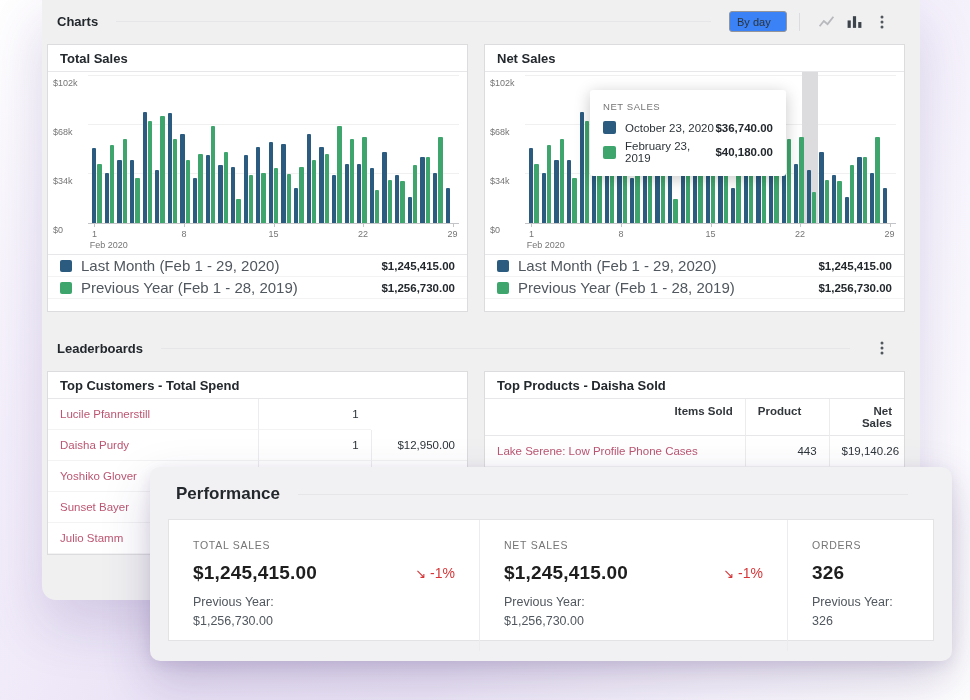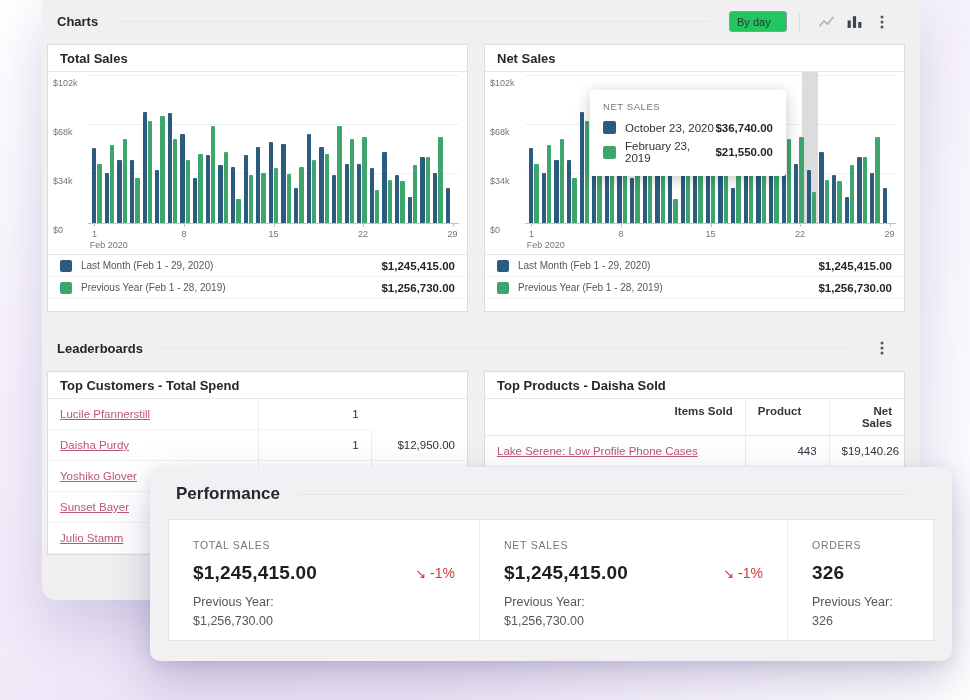--- a/index.html
+++ b/index.html
@@ -14,21 +14,21 @@
   .dashboard {
     position:absolute; left:42px; top:0; width:878px; height:600px;
     background:#f0f0f1; border-radius:0 0 14px 14px;
     box-shadow:0 26px 55px rgba(84,60,140,.18);
   }
   .dash-header { display:flex; align-items:center; padding:9px 24px 0 15px; height:34px; }
   .dash-title { font-size:13px; font-weight:700; color:#23282d; }
   .hairline { flex:1; height:1px; background:#e6e5e8; margin:0 18px; }
   .controls { display:flex; align-items:center; }
   .select-box {
-    width:58px; height:21px; background:#22c55e; border:1px solid #94959a; border-radius:3px;
+    width:58px; height:21px; background:#3b82f6; border:1px solid #94959a; border-radius:3px;
     font-size:11px; color:#2c3338; display:flex; align-items:center; padding:0 7px;
   }
   .vdivider { width:1px; height:18px; background:#dcdcde; margin:0 12px; }
   .icon-btn { width:22px; height:20px; display:flex; align-items:center; justify-content:center; margin:0 3px; }
 
   
   .charts-row { display:flex; gap:16px; margin:10px 15px 0 5px; }
   .chart-panel { flex:1; background:#fff; border:1px solid #dcdcde; height:268px; }
   .panel-title { font-size:13px; font-weight:700; color:#23282d; padding:6px 12px 5px; border-bottom:1px solid #e7e7e9; }
   .chart-body { position:relative; }
@@ -39,21 +39,21 @@
   .bar-group { flex:1 1 0; min-width:0; height:100%; display:flex; align-items:flex-end; gap:1px; position:relative; z-index:1; }
   .bar { flex:1; border-radius:1px 1px 0 0; }
   .hl-band { position:absolute; top:0; bottom:0; width:16px; background:#dcdcde; z-index:0; }
   .xaxis { position:relative; height:30px; margin:0 8px 0 40px; }
   .xtick { position:absolute; top:0; width:1px; height:3px; background:#c3c4c7; }
   .xtick-label { position:absolute; top:5px; transform:translateX(-50%); font-size:9px; color:#757575; }
   .xsub-label { position:absolute; top:16px; transform:translateX(-12%); font-size:9px; color:#757575; }
   .legend { border-top:1px solid #e7e7e9; }
   .legend-item { display:flex; align-items:center; padding:0 12px; height:22px; border-bottom:1px solid #f3f3f4; }
   .swatch { width:12px; height:12px; border-radius:2px; margin-right:9px; flex:none; }
-  .legend-label { flex:1; font-size:10px; color:#50575e; }
+  .legend-label { flex:1; font-size:15px; color:#50575e; }
   .legend-value { font-size:11.5px; font-weight:700; color:#23282d; }
 
   
   .tooltip {
     position:absolute; left:105px; top:18px; width:196px; z-index:3;
     background:#fff; border-radius:3px; padding:11px 13px 12px;
     box-shadow:0 3px 16px rgba(0,0,0,.22);
   }
   .tooltip-title { font-size:9.5px; letter-spacing:.06em; color:#757575; margin-bottom:9px; }
   .tooltip-row { display:flex; align-items:center; margin-top:6px; }
@@ -63,21 +63,21 @@
 
   
   .section-header { display:flex; align-items:center; margin:26px 24px 0 15px; }
   .leader-row { display:flex; gap:16px; margin:13px 15px 0 5px; }
   .leader-panel { flex:1; background:#fff; border:1px solid #dcdcde; align-self:flex-start; }
   .lb-grid { display:grid; }
   .lb-head { font-size:11.5px; font-weight:700; color:#32373c; padding:6px 12px; border-bottom:1px solid #e7e7e9; }
   .lb-head + .lb-head, .lb-cell + .lb-cell { border-left:1px solid #ececee; }
   .lb-cell { font-size:11.5px; color:#2c3338; padding:9px 12px; border-bottom:1px solid #f3f3f4; white-space:nowrap; overflow:hidden; }
   .num { text-align:right; }
-  .cell-link { color:#bc5672; text-decoration:underline; cursor:pointer;margin-top:8px; }
+  .cell-link { color:#bc5672; cursor:pointer;margin-top:8px; }
 
   
   .performance {
     position:absolute; left:150px; top:467px; width:802px; height:194px; z-index:5;
     background:#f1f0f2; border-radius:10px;
     box-shadow:0 20px 48px rgba(62,42,110,.22), 0 4px 14px rgba(62,42,110,.10);
   }
   .perf-header { display:flex; align-items:center; padding:17px 26px 0; }
   .perf-title { font-size:17px; font-weight:700; color:#23282d; }
   .stat-card {
@@ -433,21 +433,21 @@
           <div class="tooltip">
             <div class="tooltip-title">NET SALES</div>
             <div class="tooltip-row">
               <span class="swatch" style="background: rgb(43, 92, 128);"></span>
               <span class="tooltip-date">October 23, 2020</span>
               <span class="tooltip-value">$36,740.00</span>
             </div>
             <div class="tooltip-row">
               <span class="swatch" style="background: rgb(62, 166, 109);"></span>
               <span class="tooltip-date">February 23, 2019</span>
-              <span class="tooltip-value">$21,550.00</span>
+              <span class="tooltip-value">$40,180.00</span>
             </div>
           </div>
         </div>
         <div class="legend">
           <div class="legend-item">
             <span class="swatch" style="background: rgb(43, 92, 128);"></span>
             <span class="legend-label">Last Month (Feb 1 - 29, 2020)</span>
             <span class="legend-value">$1,245,415.00</span>
           </div>
           <div class="legend-item">

